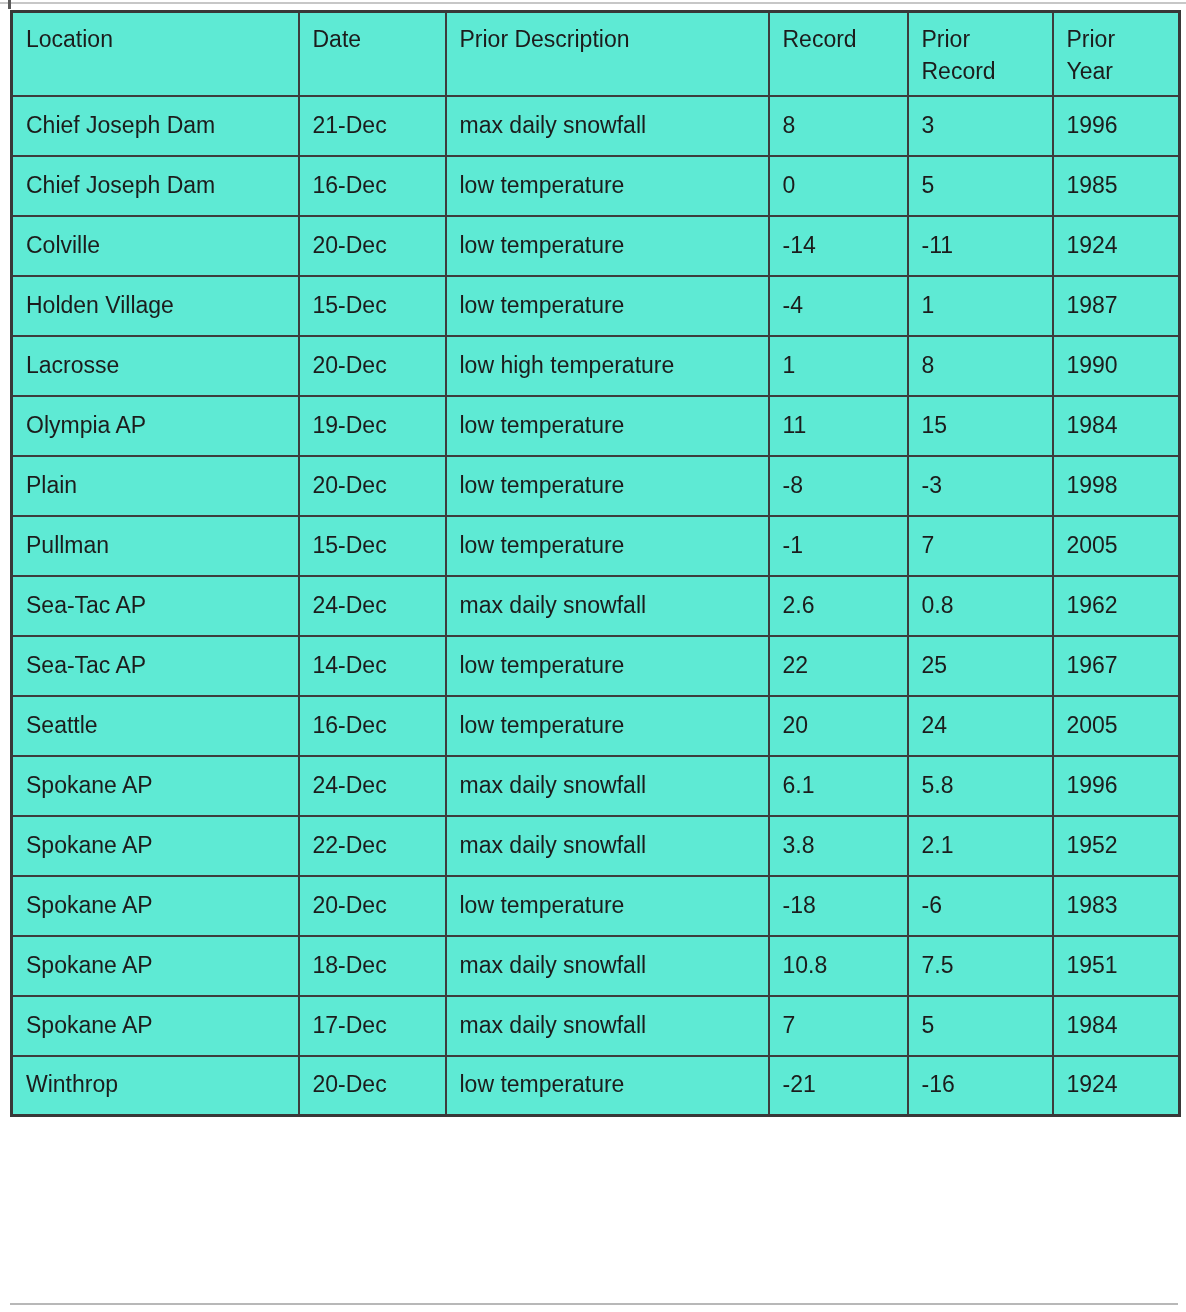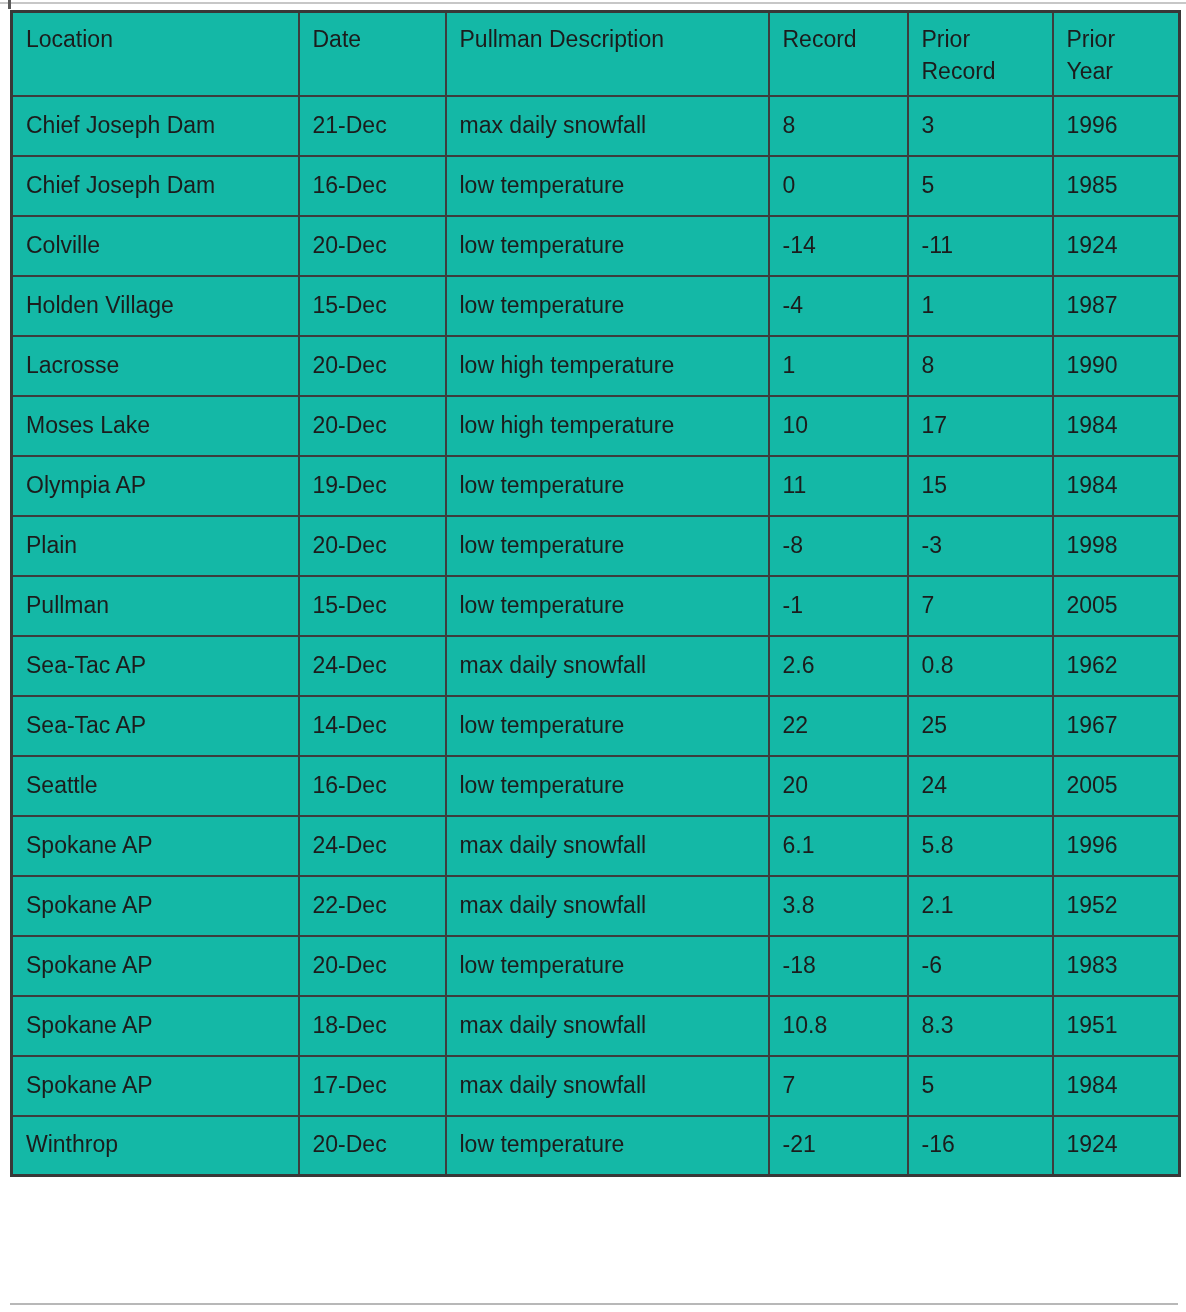--- a/index.html
+++ b/index.html
@@ -34,21 +34,21 @@
     width: 1168px; height: 2px;
     background: #b8b8b8;
   }
   table.records {
     position: absolute;
     left: 10px;
     top: 10px;
     width: 1168px;
     border-collapse: collapse;
     table-layout: fixed;
-    background: #14b8a6;
+    background: #5eead4;
     border: 3px solid #383838;
   }
   .records th, .records td {
     border: 2px solid #3d3d3d;
     font-size: 23px;
     font-weight: 400;
     color: #1c1c1c;
     text-align: left;
     padding: 0 8px 0 13px;
     overflow: hidden;
@@ -83,21 +83,21 @@
     <col style="width:147px">
     <col style="width:323px">
     <col style="width:139px">
     <col style="width:145px">
     <col style="width:127px">
   </colgroup>
   <thead>
     <tr>
         <th>Location</th>
         <th>Date</th>
-        <th>Pullman Description</th>
+        <th>Prior Description</th>
         <th>Record</th>
         <th>Prior Record</th>
         <th>Prior Year</th>
       </tr>
   </thead>
   <tbody>
       <tr>
         <td>Chief Joseph Dam</td>
         <td>21-Dec</td>
         <td>max daily snowfall</td>
@@ -131,28 +131,20 @@
       </tr>
       <tr>
         <td>Lacrosse</td>
         <td>20-Dec</td>
         <td>low high temperature</td>
         <td>1</td>
         <td>8</td>
         <td>1990</td>
       </tr>
       <tr>
-        <td>Moses Lake</td>
-        <td>20-Dec</td>
-        <td>low high temperature</td>
-        <td>10</td>
-        <td>17</td>
-        <td>1984</td>
-      </tr>
-      <tr>
         <td>Olympia AP</td>
         <td>19-Dec</td>
         <td>low temperature</td>
         <td>11</td>
         <td>15</td>
         <td>1984</td>
       </tr>
       <tr>
         <td>Plain</td>
         <td>20-Dec</td>
@@ -215,21 +207,21 @@
         <td>low temperature</td>
         <td>-18</td>
         <td>-6</td>
         <td>1983</td>
       </tr>
       <tr>
         <td>Spokane AP</td>
         <td>18-Dec</td>
         <td>max daily snowfall</td>
         <td>10.8</td>
-        <td>8.3</td>
+        <td>7.5</td>
         <td>1951</td>
       </tr>
       <tr>
         <td>Spokane AP</td>
         <td>17-Dec</td>
         <td>max daily snowfall</td>
         <td>7</td>
         <td>5</td>
         <td>1984</td>
       </tr>

